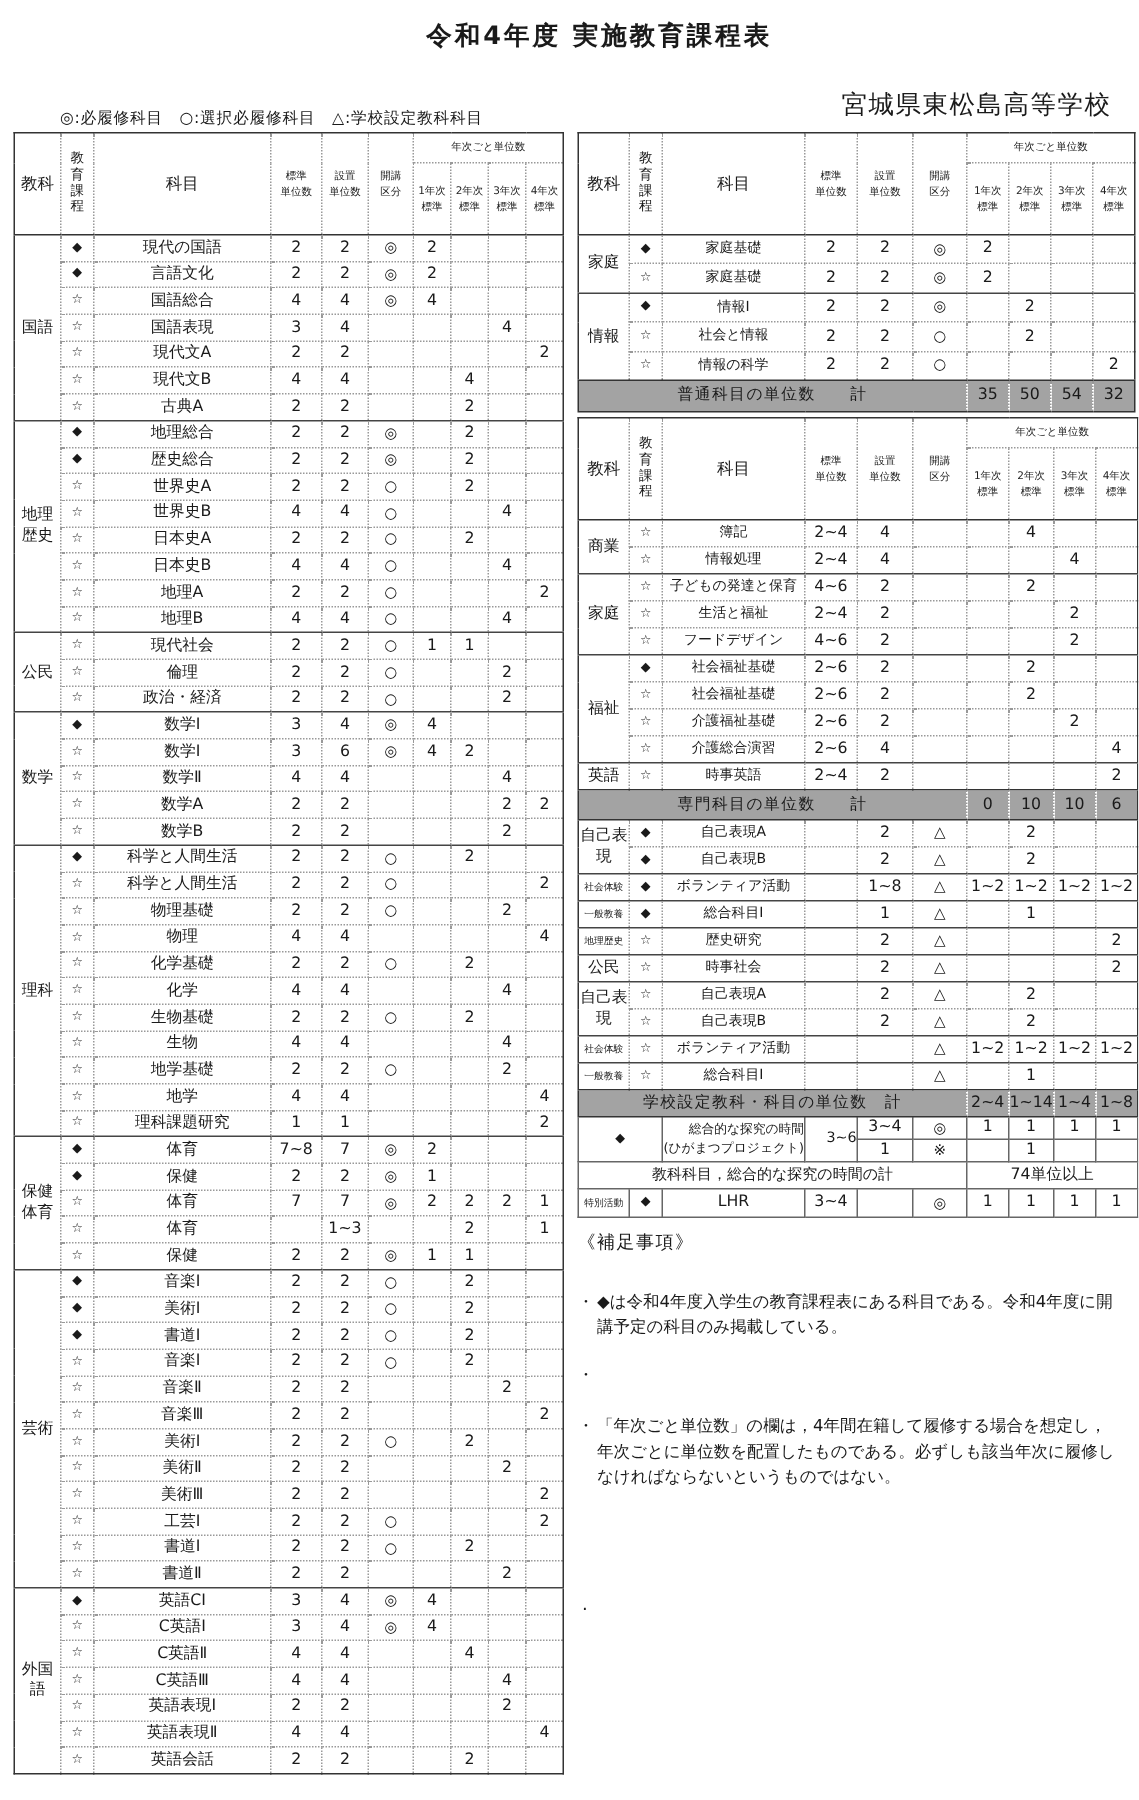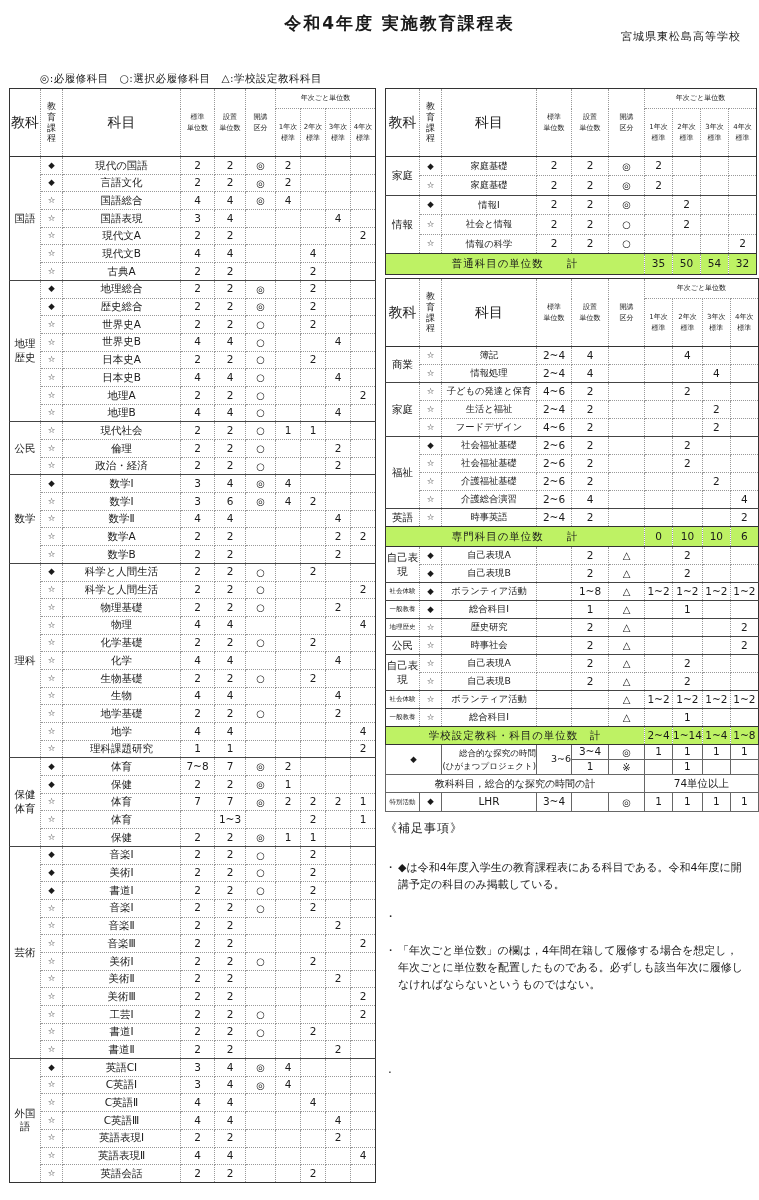--- a/index.html
+++ b/index.html
@@ -1,43 +1,43 @@
 <!DOCTYPE html>
 <html><head>
 <meta charset="utf-8">
 <style>
   html,body{margin:0;padding:0;background:#fff;}
   .page{position:relative;width:759px;height:1200px;background:#fff;overflow:hidden;
         font-family:"DejaVu Sans","Liberation Sans",sans-serif;color:#1a1a1a;}
   .title{position:absolute;top:12px;left:0;width:100%;text-align:center;
          font-size:17px;font-weight:600;letter-spacing:2px;padding-left:20px;}
-  .school{position:absolute;top:29px;right:18px;font-size:11px;letter-spacing:1px;}
+  .school{position:absolute;top:58px;right:18px;font-size:17px;letter-spacing:1px;}
   .legend{position:absolute;top:72px;left:40px;font-size:10.5px;letter-spacing:.5px;}
   .tbl{position:absolute;}
   #tbl-main{top:88px;left:9px;}
   #tbl-common{top:88px;left:385px;}
   #tbl-special{top:278px;left:385px;}
   table{border-collapse:collapse;table-layout:fixed;border:1.7px solid #333;}
   td{border:1px dotted #999;padding:0;text-align:center;vertical-align:middle;
      font-size:10.5px;line-height:1.1;overflow:hidden;white-space:nowrap;}
   tr.hrow1{height:20px;} tr.hrow2{height:48px;}
-  .hc{font-size:14px;white-space:pre-line;line-height:1.2;}
+  .hc{font-size:11px;white-space:pre-line;line-height:1.2;}
   .hsm{font-size:7px;white-space:pre-line;line-height:1.5;color:#222;}
   .vert{font-size:9px;line-height:1.18;}
   .nenji{font-size:7px;}
   tr.hrow2 td{border-bottom:1.8px solid #333;}
   td.rs2b{border-bottom:1.8px solid #333;}
   tr.sec-first td{border-top:1.6px solid #444;}
   .subj{font-size:10.5px;white-space:normal;line-height:1.3;word-break:break-all;}
   .subj.small{font-size:6.5px;}
   .mark{font-size:8.5px;}
   .kmark{font-size:10px;}
   .name{font-size:10.5px;}
   .t-b-name{font-size:9.3px;text-align:center;}
-  tr.total td{background:#bef264;border-top:1.5px solid #333;border-bottom:1.5px solid #333;margin-top:40px;}
+  tr.total td{background:#a3a3a3;border-top:1.5px solid #333;border-bottom:1.5px solid #333;margin-top:40px;}
   tr.total td.lab{letter-spacing:1px;}
   .t-main tr.r{height:17.7px;}
   .t-a tr.r{height:19.4px;}
   .t-b tr.r{height:18px;}
   .t-b tr.rs{height:18px;}
   tr.sog{height:15px;} tr.kei{height:18px;} tr.lhr{height:19px;}
   tr.solid td{border-style:solid;border-color:#666;border-width:1px;}
   .sogname{white-space:pre-line;font-size:8.5px;line-height:1.5;text-align:right;}
   .sogstd{font-size:9.5px;text-align:right;}
   .keilab{font-size:10px;}

